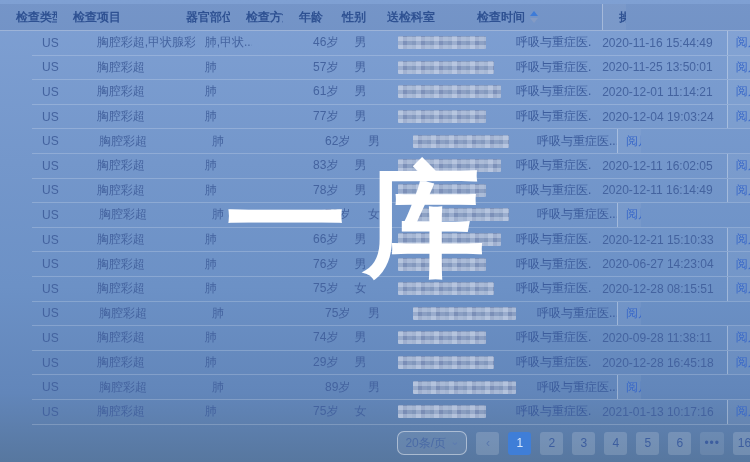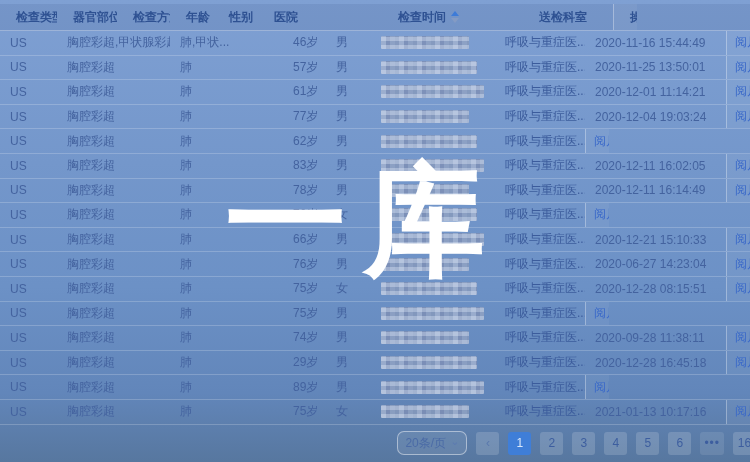--- a/index.html
+++ b/index.html
@@ -6,21 +6,21 @@
   .app{
     position:relative; width:750px; height:462px; overflow:hidden;
     font-family:"Liberation Sans","DejaVu Sans",sans-serif;
     background:linear-gradient(180deg,#7fa0d3 0%,#7497cb 35%,#6c91c6 62%,#6286ba 85%,#57779f 100%);
   }
   .table{position:absolute;top:0;left:0;width:750px;}
   .thead{display:flex;height:26px;margin-top:4px;align-items:center;
     background:rgba(26,54,110,0.10);
     border-bottom:1px solid rgba(255,255,255,0.30);}
   .thead .cell{color:#2e5192;font-size:12px;font-weight:bold;padding-left:16px;}
-  .tbody{display:flex;flex-direction:column;}
+  .tbody{display:flex;flex-direction:column;padding-left:32px;}
   .row{display:flex;height:23.6px;align-items:center;border-bottom:1px solid rgba(255,255,255,0.20);}
   .cell{box-sizing:border-box;padding-left:10px;white-space:nowrap;overflow:hidden;
     font-size:12px;color:#44639f;height:100%;display:flex;align-items:center;}
   .c1{width:57px}.c2{width:113px}.c3{width:60px}.c4{width:53px}.c5{width:43px}
   .c6{width:45px}.c7{width:124px}.c8{width:90px}.c9{width:141px}
   .c10{width:24px;border-left:1px solid rgba(255,255,255,0.32);padding-left:8px;background:rgba(255,255,255,0.05);}
   .dept{color:#3c5c9c;}
   .action-link{color:#3968c9;cursor:pointer;}
   .redact{height:13px;width:96px;border-radius:1px;opacity:.85;
     background-image:
@@ -51,44 +51,44 @@
 </head>
 <body>
 
 <div class="app">
 
   <div class="table">
     <div class="thead" id="thead">
         <div class="cell c1">
           <span>检查类型</span>
         </div>
+        <div class="cell c2">
+          <span>检查项目</span>
+        </div>
         <div class="cell c3">
           <span>器官部位</span>
         </div>
         <div class="cell c4">
           <span>检查方法</span>
         </div>
         <div class="cell c5">
           <span>年龄</span>
         </div>
         <div class="cell c6">
           <span>性别</span>
         </div>
-        <div class="cell c7">
-          <span>医院</span>
+        <div class="cell c8">
+          <span>送检科室</span>
         </div>
         <div class="cell c9">
           <span>检查时间</span>
           <span class="caret-wrap">
             <span class="caret up"></span>
             <span class="caret down"></span>
           </span>
-        </div>
-        <div class="cell c8">
-          <span>送检科室</span>
         </div>
         <div class="cell c10">
           <span>操作</span>
         </div>
       </div>
     <div class="tbody" id="tbody">
         <div class="row">
           <div class="cell c1">
             <span>US</span>
           </div>

